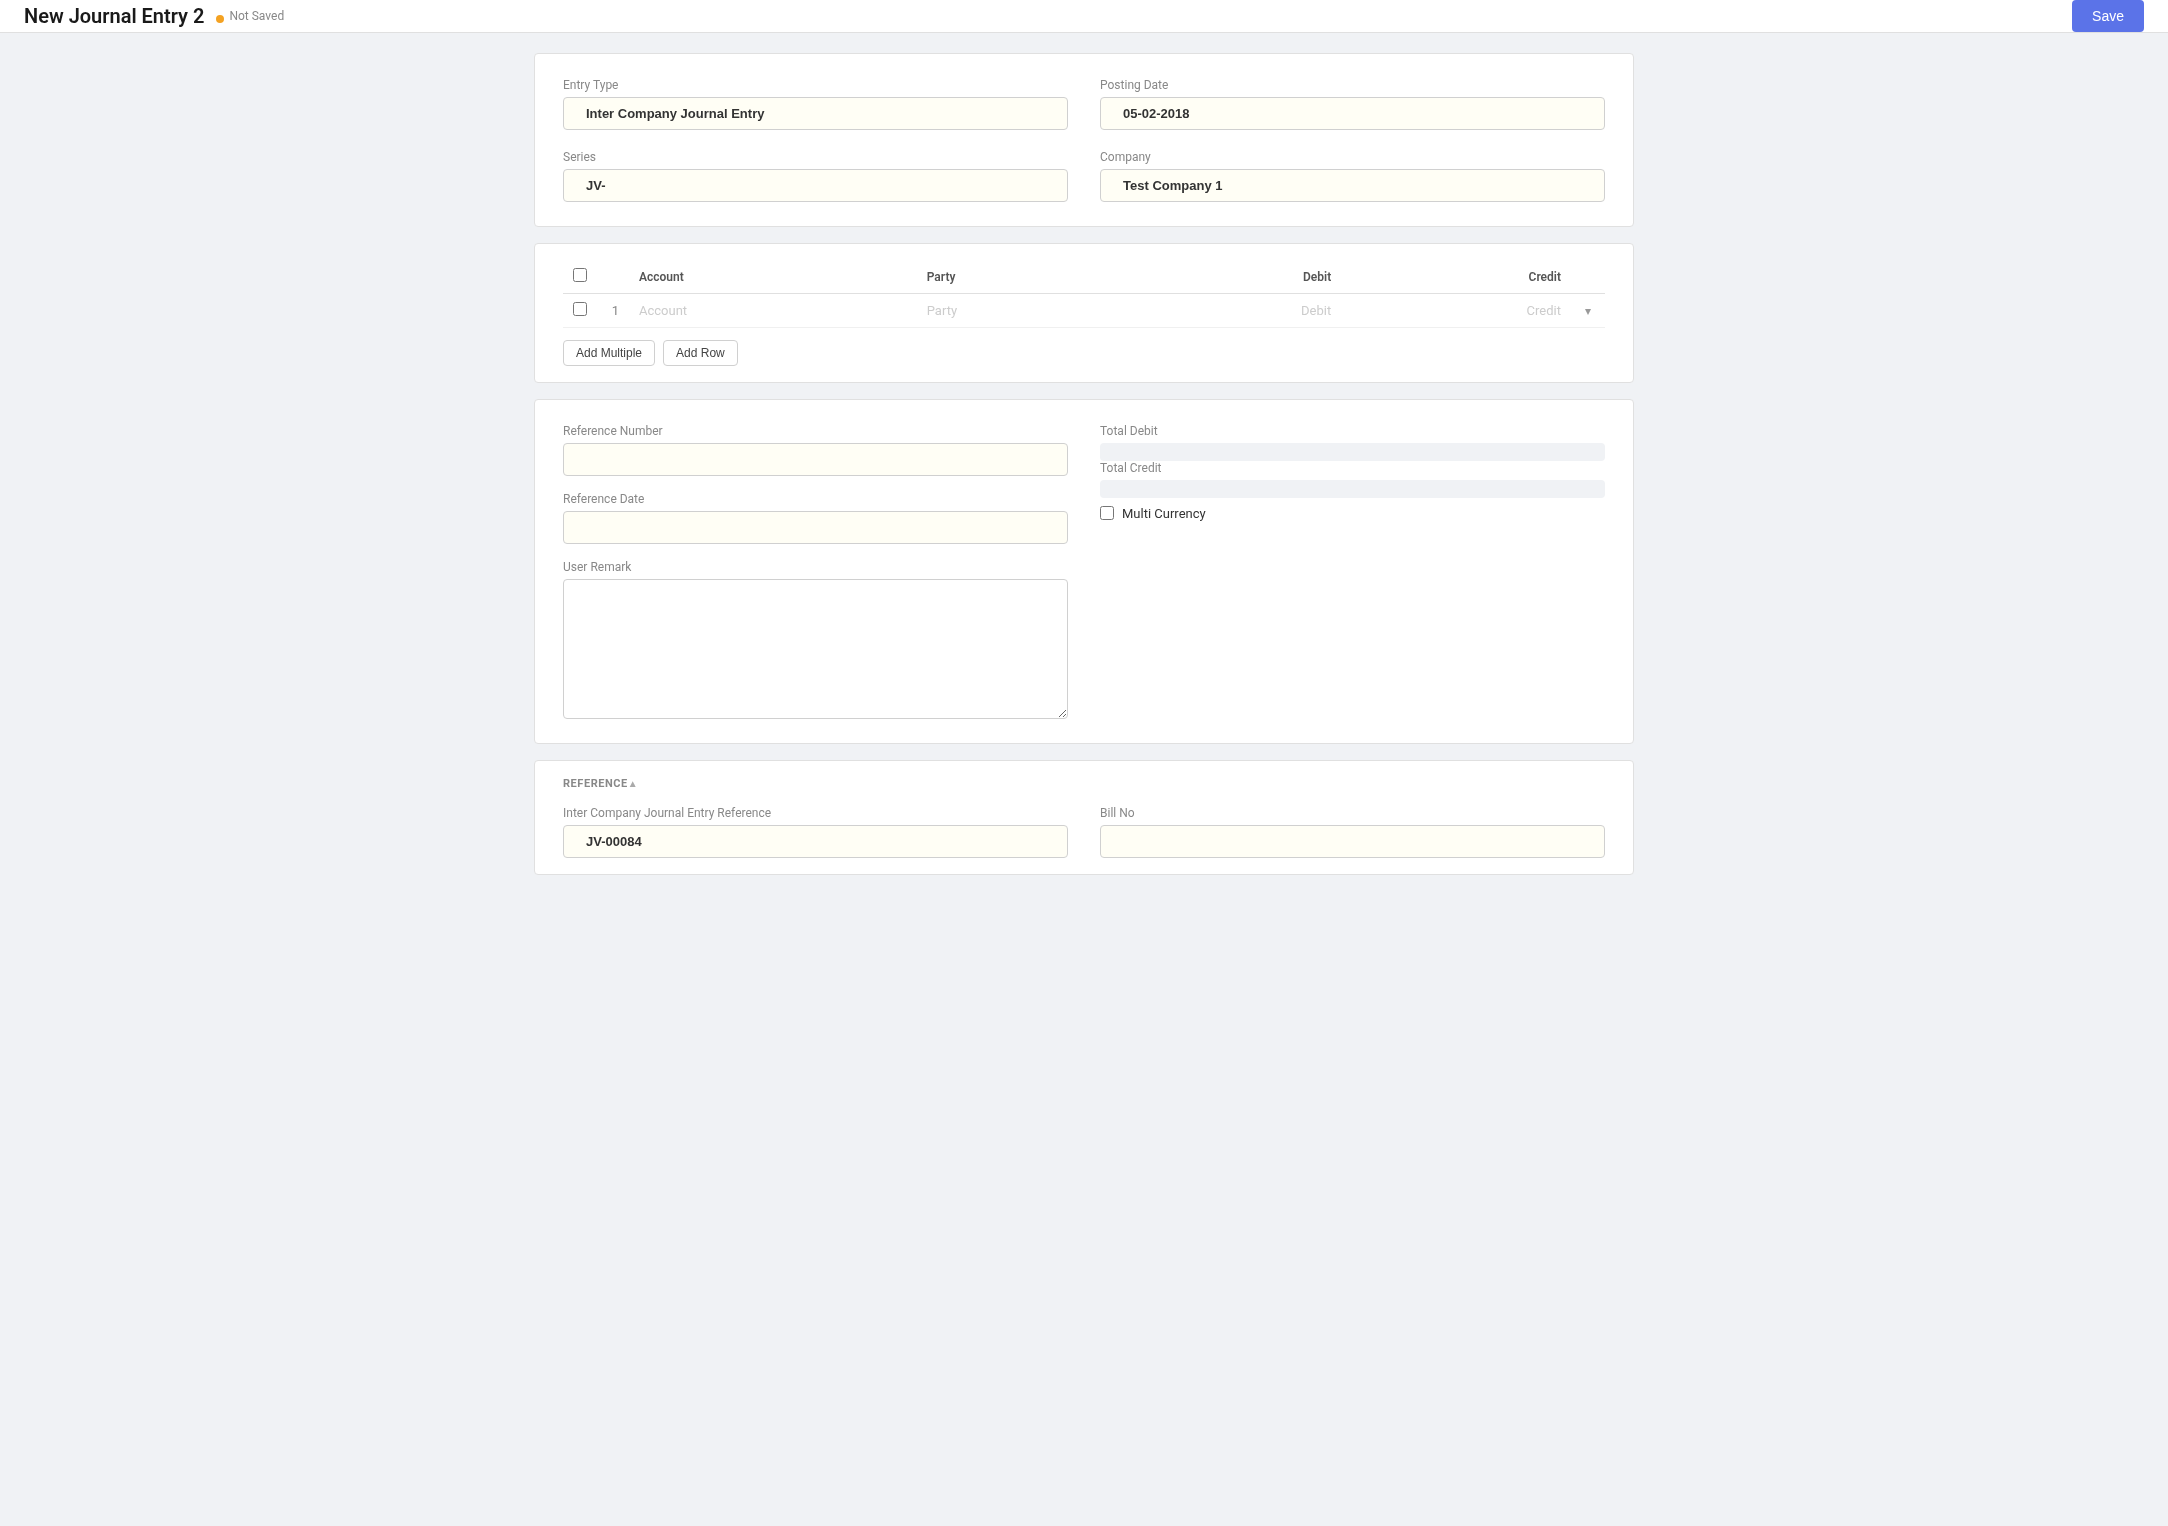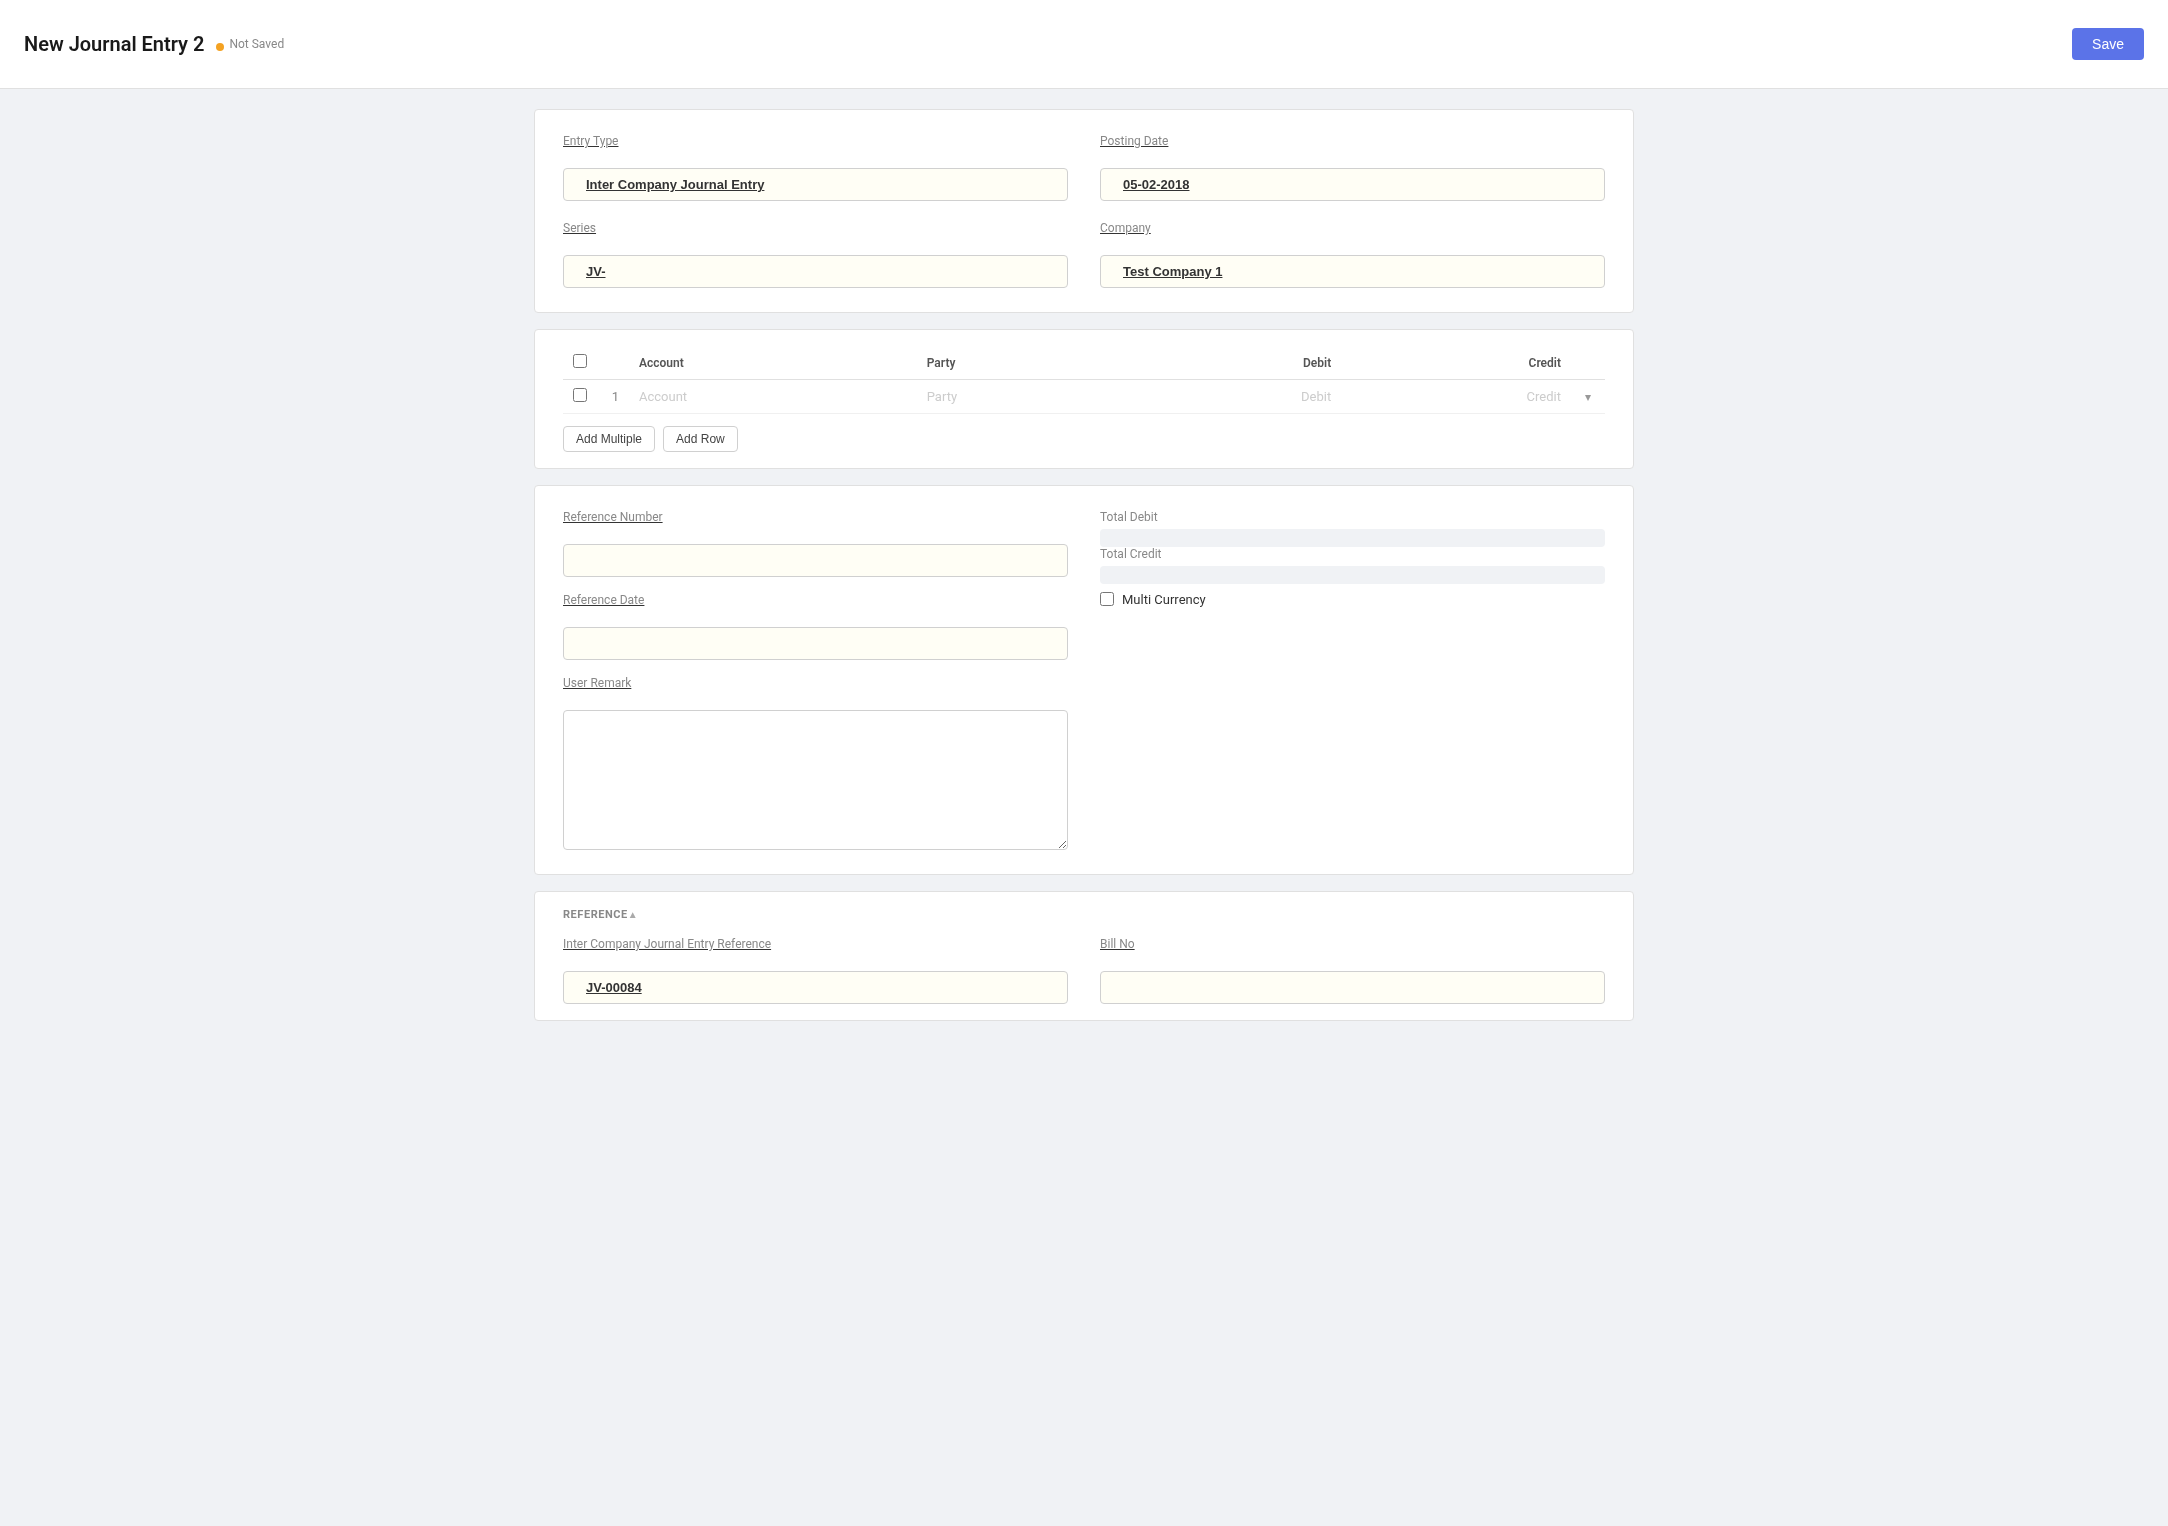--- a/index.html
+++ b/index.html
@@ -7,21 +7,21 @@
       font-family: -apple-system, BlinkMacSystemFont, 'Segoe UI', Roboto, sans-serif;
       background: #f0f2f5;
       font-size: 13px;
       color: #333;
     }
 
     
     .page-header {
       background: #fff;
       border-bottom: 1px solid #e0e0e0;
-      padding: 28px 24px;
+      padding: 0 24px;
       display: flex;
       align-items: center;
       justify-content: space-between;
       position: sticky;
       top: 0;
       z-index: 10;
     }
     .header-left {
       display: flex;
       align-items: center;
@@ -75,22 +75,21 @@
     
     .form-grid {
       display: grid;
       grid-template-columns: 1fr 1fr;
       gap: 20px 32px;
     }
 
     .form-field {
       display: flex;
       flex-direction: column;
-      gap: 20px;
-      text-decoration: underline;
+      gap: 5px;
     }
     .form-label {
       font-size: 12px;
       color: #888;
       font-weight: 400;
     }
     .form-input {
       border: 1px solid #d0d0d0;
       border-radius: 4px;
       padding: 8px 22px;

